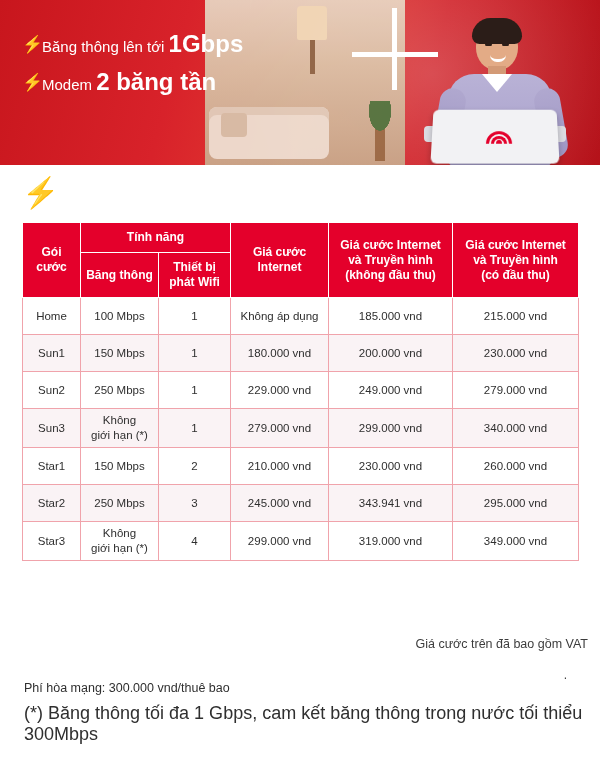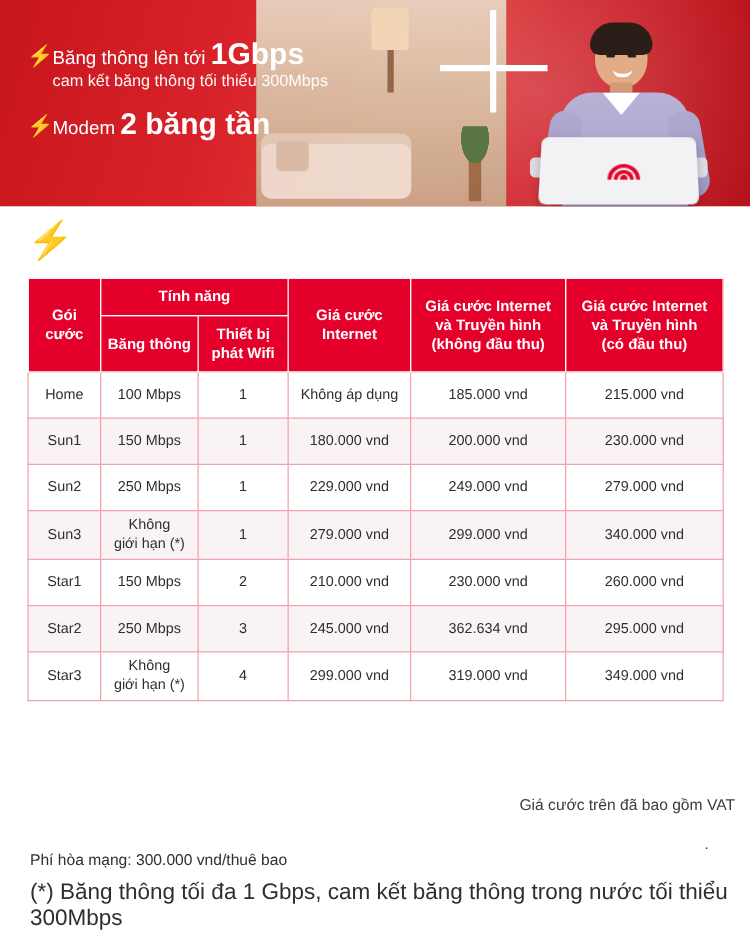--- a/index.html
+++ b/index.html
@@ -232,21 +232,20 @@
       </div>
     </div>
 
     <div class="hero-text">
       <div class="bullet-row">
         <span class="bolt">⚡</span>
         <span>
           <div class="bline1">
             <span>Băng thông lên tới </span><b>1Gbps</b>
           </div>
-          <div class="bline2">cam kết băng thông tối thiểu 300Mbps</div>
         </span>
       </div>
       <div class="bullet-row">
         <span class="bolt">⚡</span>
         <span>
           <div class="bline1">
             <span>Modem </span><b>2 băng tần</b>
           </div>
         </span>
       </div>
@@ -326,21 +325,21 @@
           <td>2</td>
           <td>210.000 vnd</td>
           <td>230.000 vnd</td>
           <td>260.000 vnd</td>
         </tr>
         <tr>
           <td class="pkg">Star2</td>
           <td style="white-space: pre-line;">250 Mbps</td>
           <td>3</td>
           <td>245.000 vnd</td>
-          <td>362.634 vnd</td>
+          <td>343.941 vnd</td>
           <td>295.000 vnd</td>
         </tr>
         <tr>
           <td class="pkg">Star3</td>
           <td style="white-space: pre-line;">Không
 giới hạn (*)</td>
           <td>4</td>
           <td>299.000 vnd</td>
           <td>319.000 vnd</td>
           <td>349.000 vnd</td>

